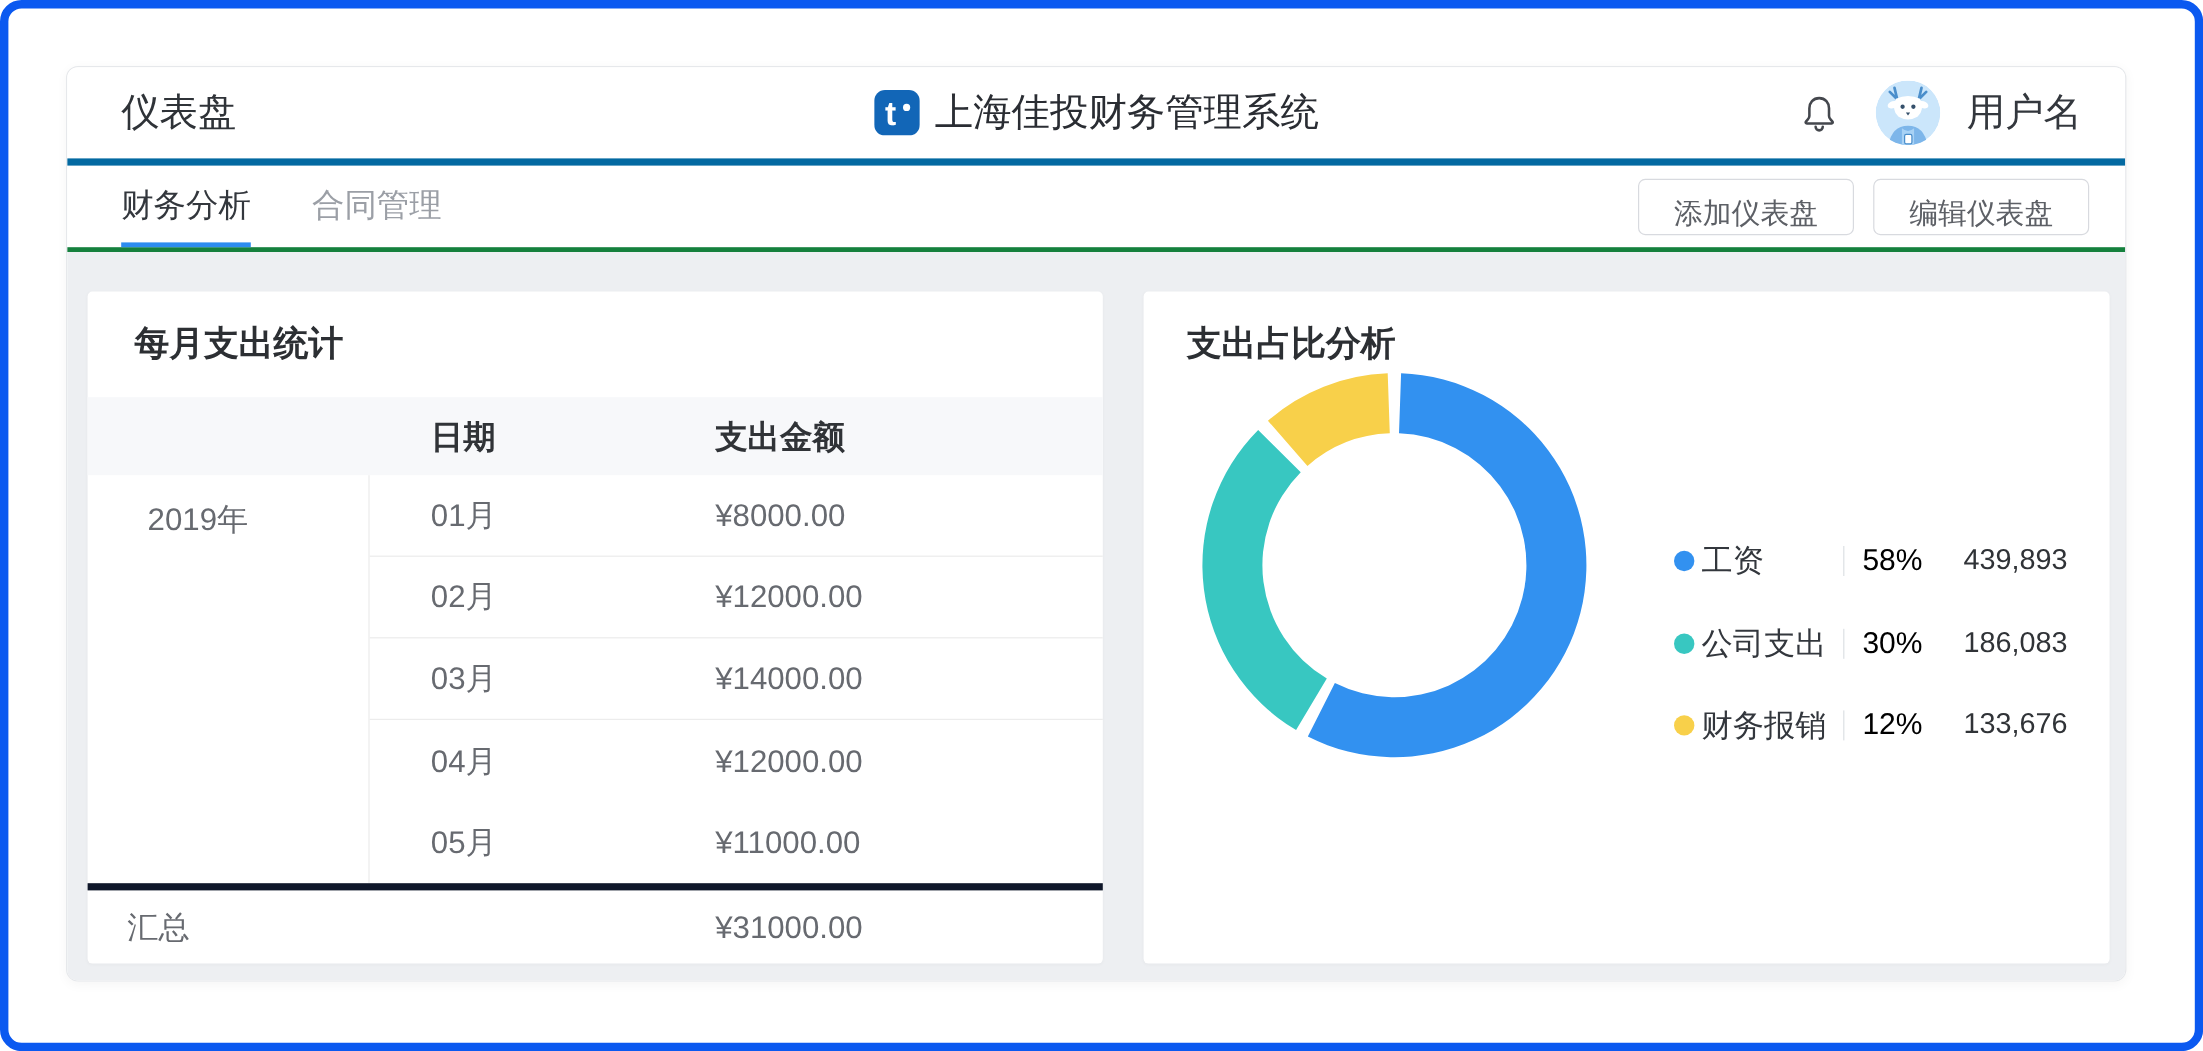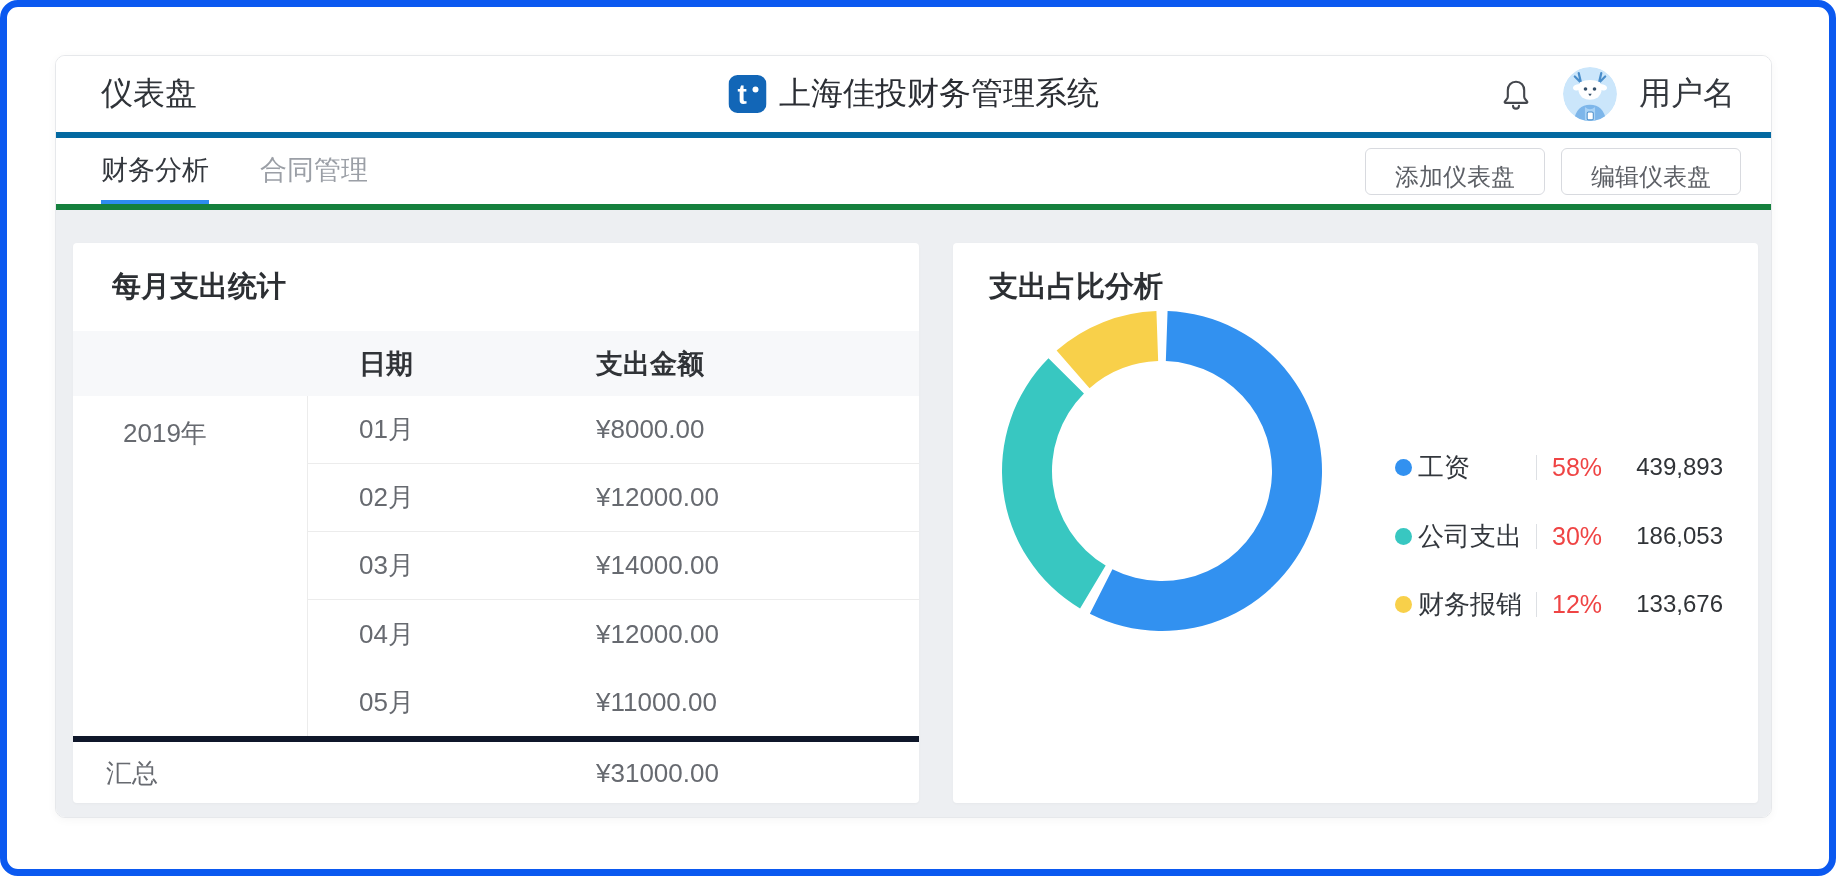--- a/index.html
+++ b/index.html
@@ -16,21 +16,21 @@
   .header{height:82px;display:flex;align-items:center;position:relative;padding:0 36px 0 45px;border-bottom:6px solid #0369a1;background:#fff;justify-content:center;}
   .page-title{font-size:32px;color:#2f3338;font-weight:500;}
   .brand{position:absolute;left:50%;top:0;height:100%;transform:translateX(-50%);display:flex;align-items:center;gap:13px;}
   .logo{width:38px;height:38px;display:block;}
   .app-title{font-size:32px;color:#2a2d33;font-weight:500;white-space:nowrap;}
   .header-right{margin-left:auto;display:flex;align-items:center;}
   .bell{width:34px;height:34px;display:block;cursor:pointer;}
   .avatar{width:54px;height:54px;border-radius:50%;overflow:hidden;margin-left:30px;cursor:pointer;flex:none;}
   .username{font-size:32px;color:#33373d;margin-left:22px;cursor:pointer;}
   
-  .tabbar{height:72px;display:flex;align-items:stretch;background:#fff;padding-left:45px;padding-right:30px;border-bottom:6px solid #15803d;}
+  .tabbar{height:72px;display:flex;align-items:stretch;background:#fff;padding-left:45px;padding-right:30px;border-bottom:4px solid #15803d;}
   .tabs{display:flex;align-items:stretch;}
   .tab{display:flex;align-items:center;font-size:27px;color:#9b9fa6;margin-right:51px;border-bottom:4px solid transparent;padding-top:2px;cursor:pointer;}
   .tab.active{color:#33373d;font-weight:500;border-bottom-color:var(--accent);}
   .tab-actions{margin-left:auto;display:flex;align-items:center;gap:16px;}
   .tab-actions button{height:47px;padding:12px 29px;font-size:24px;color:#5d6066;background:#fff;
     border:1px solid #d8dadf;border-radius:6px;cursor:pointer;font-family:inherit;}
   
   .content{position:relative;height:609px;background:var(--content-bg);}
   .card{position:absolute;top:33px;height:560px;background:#fff;border-radius:4px;box-shadow:0 1px 3px rgba(0,0,0,.03);}
   .card-title-row{height:88px;display:flex;align-items:center;}
@@ -53,21 +53,21 @@
   .sum-amount{position:absolute;left:523px;top:50%;transform:translateY(-50%);font-size:26px;color:#676a70;}
   
   .chart-card{left:897px;width:805px;}
   .chart-card .card-title-row{padding-left:36px;}
   .donut{position:absolute;left:39px;top:58px;width:340px;height:340px;}
   .legend-row{position:absolute;left:442px;width:328px;height:38px;display:flex;align-items:center;cursor:pointer;}
   .legend-row.lr0{top:205px;} .legend-row.lr1{top:274px;} .legend-row.lr2{top:342px;}
   .legend-dot{width:17px;height:17px;border-radius:50%;flex:none;}
   .legend-label{margin-left:6px;width:118px;font-size:26px;color:#33373d;}
   .legend-sep{width:1px;height:25px;background:#dde0e4;flex:none;}
-  .legend-pct{margin-left:15px;width:70px;font-size:25px;color:#ef4444;}
+  .legend-pct{margin-left:15px;width:70px;font-size:25px;color:#000000;}
   .legend-value{margin-left:auto;font-size:24px;color:#303337;font-weight:500;}
 </style>
 </head>
 <body>
 
 <div class="window">
 
   <div class="header">
     <div class="page-title">仪表盘</div>
     <div class="brand">
@@ -174,21 +174,21 @@
         <span class="legend-label">工资</span>
         <span class="legend-sep"></span>
         <span class="legend-pct">58%</span>
         <span class="legend-value">439,893</span>
       </div>
       <div class="legend-row lr1">
         <span class="legend-dot" style="background: rgb(56, 199, 193);"></span>
         <span class="legend-label">公司支出</span>
         <span class="legend-sep"></span>
         <span class="legend-pct">30%</span>
-        <span class="legend-value">186,053</span>
+        <span class="legend-value">186,083</span>
       </div>
       <div class="legend-row lr2">
         <span class="legend-dot" style="background: rgb(248, 208, 74);"></span>
         <span class="legend-label">财务报销</span>
         <span class="legend-sep"></span>
         <span class="legend-pct">12%</span>
         <span class="legend-value">133,676</span>
       </div>
     </section>
 

